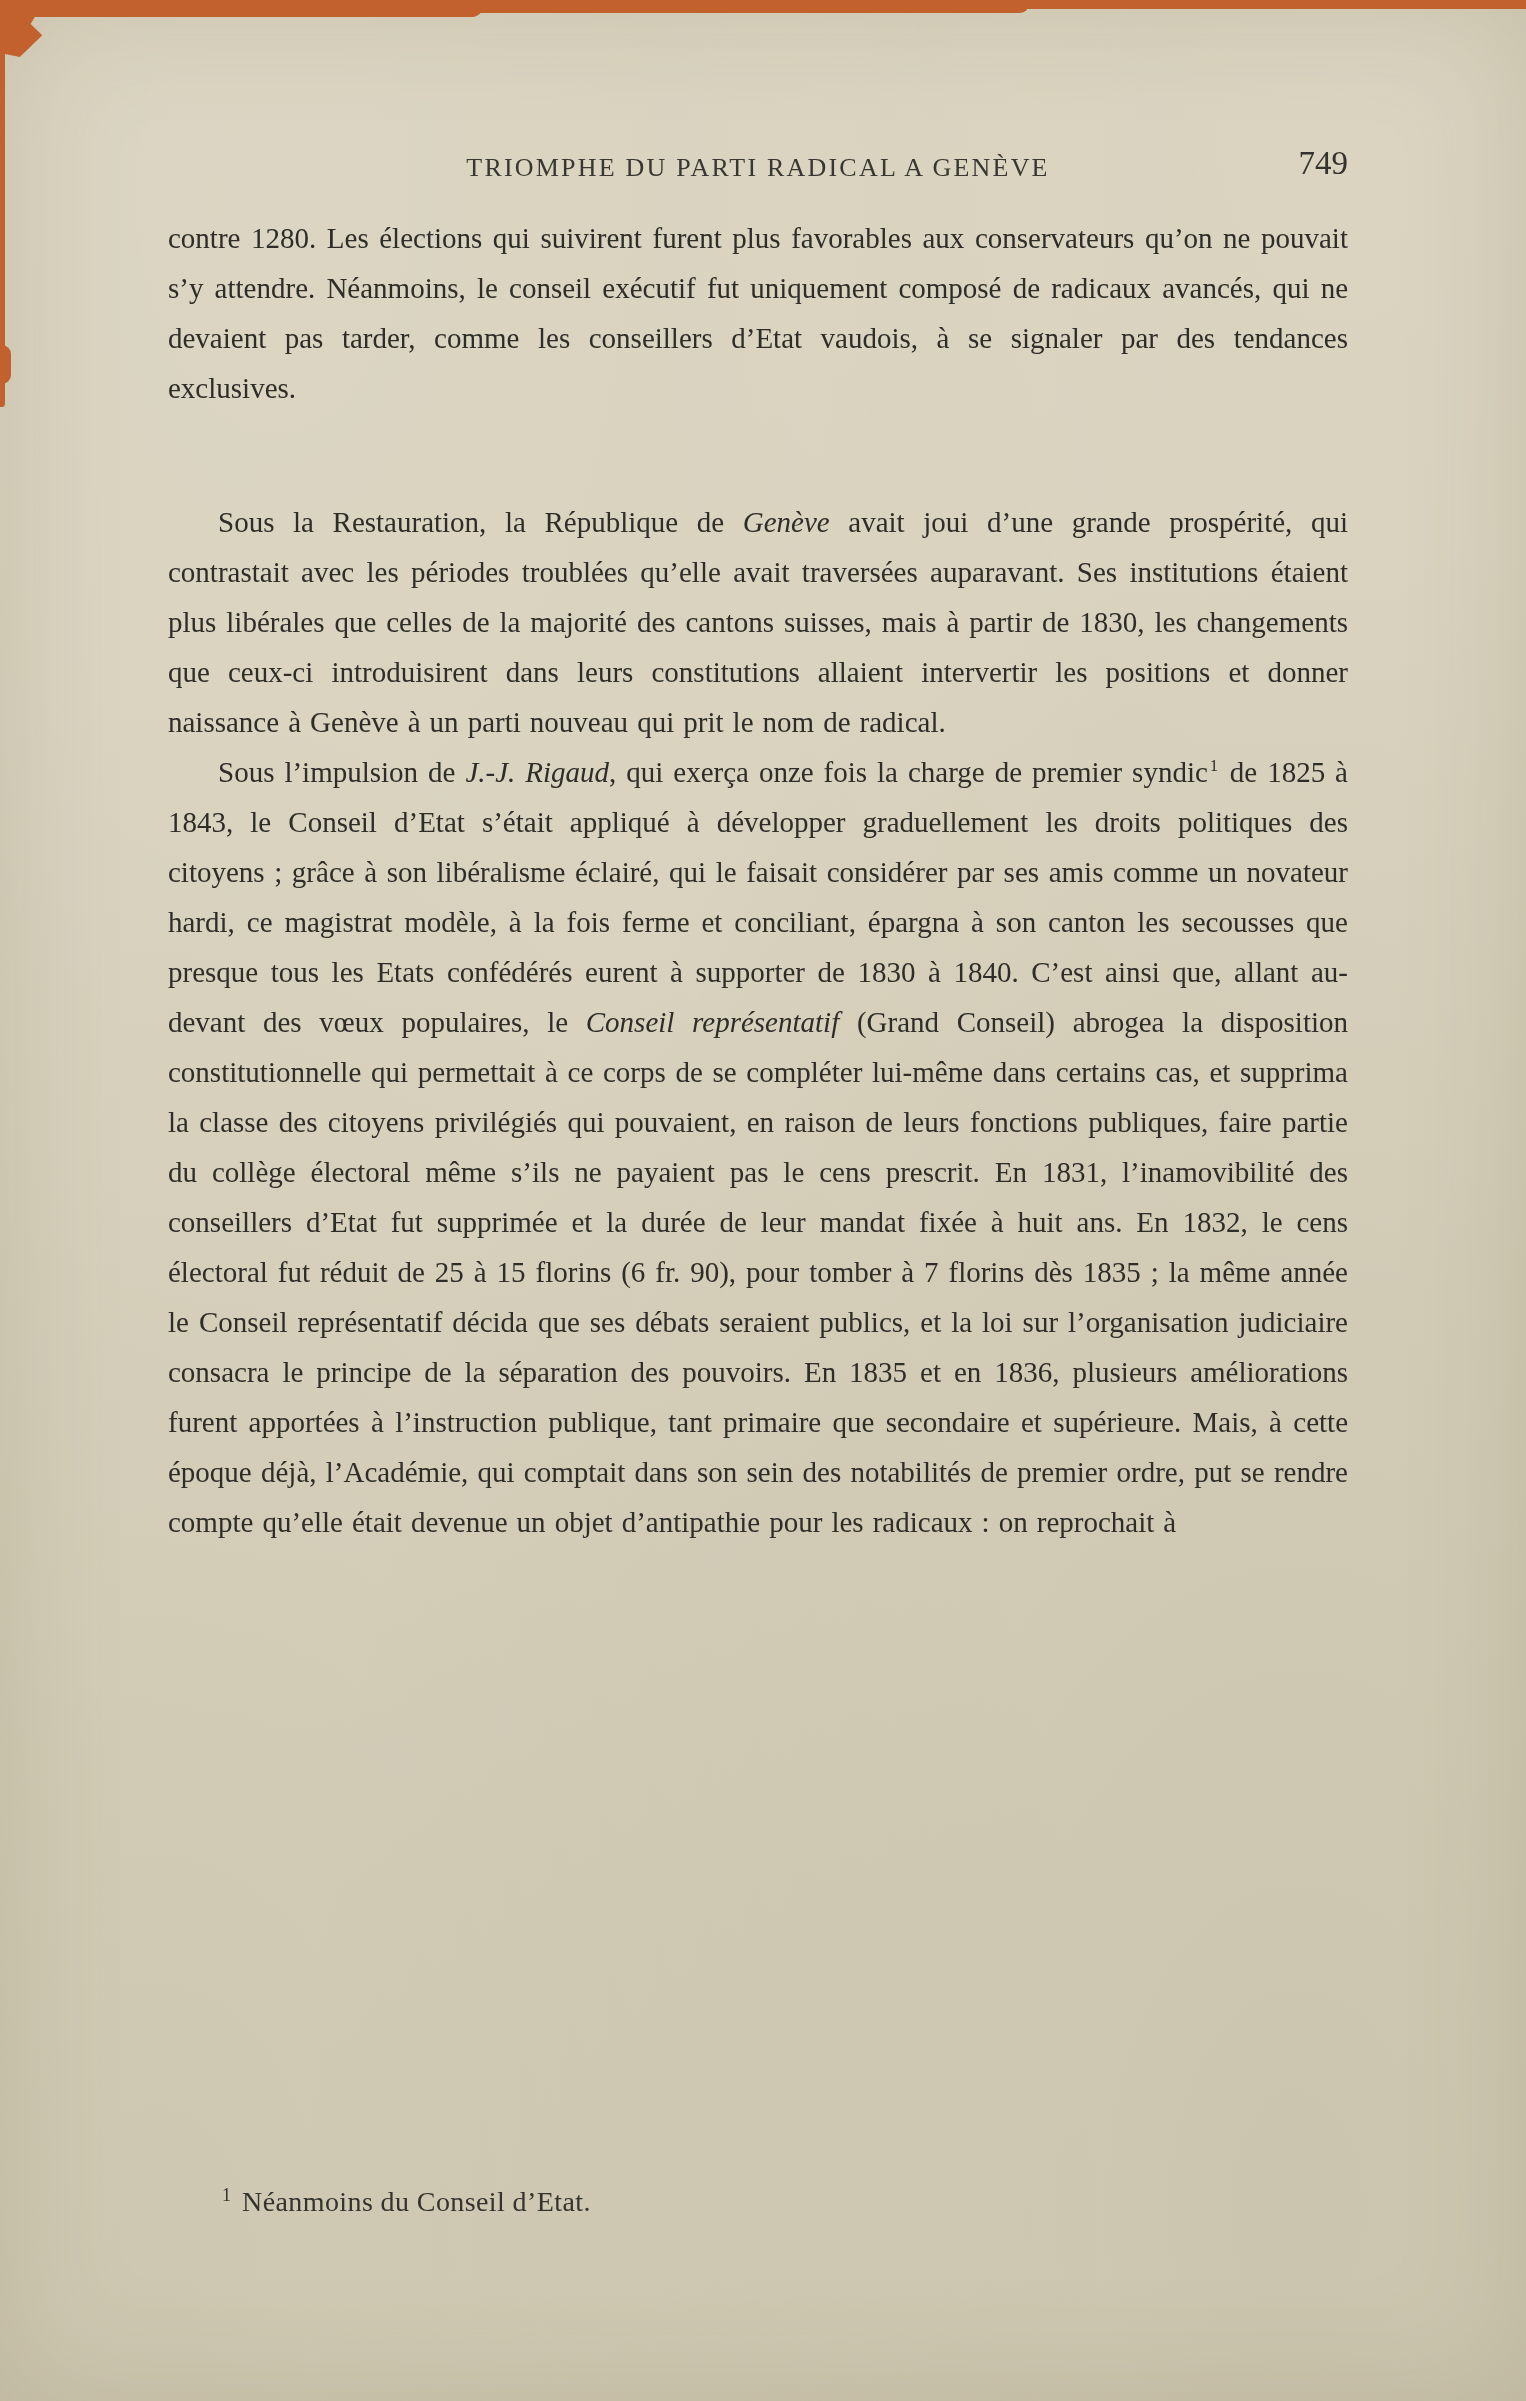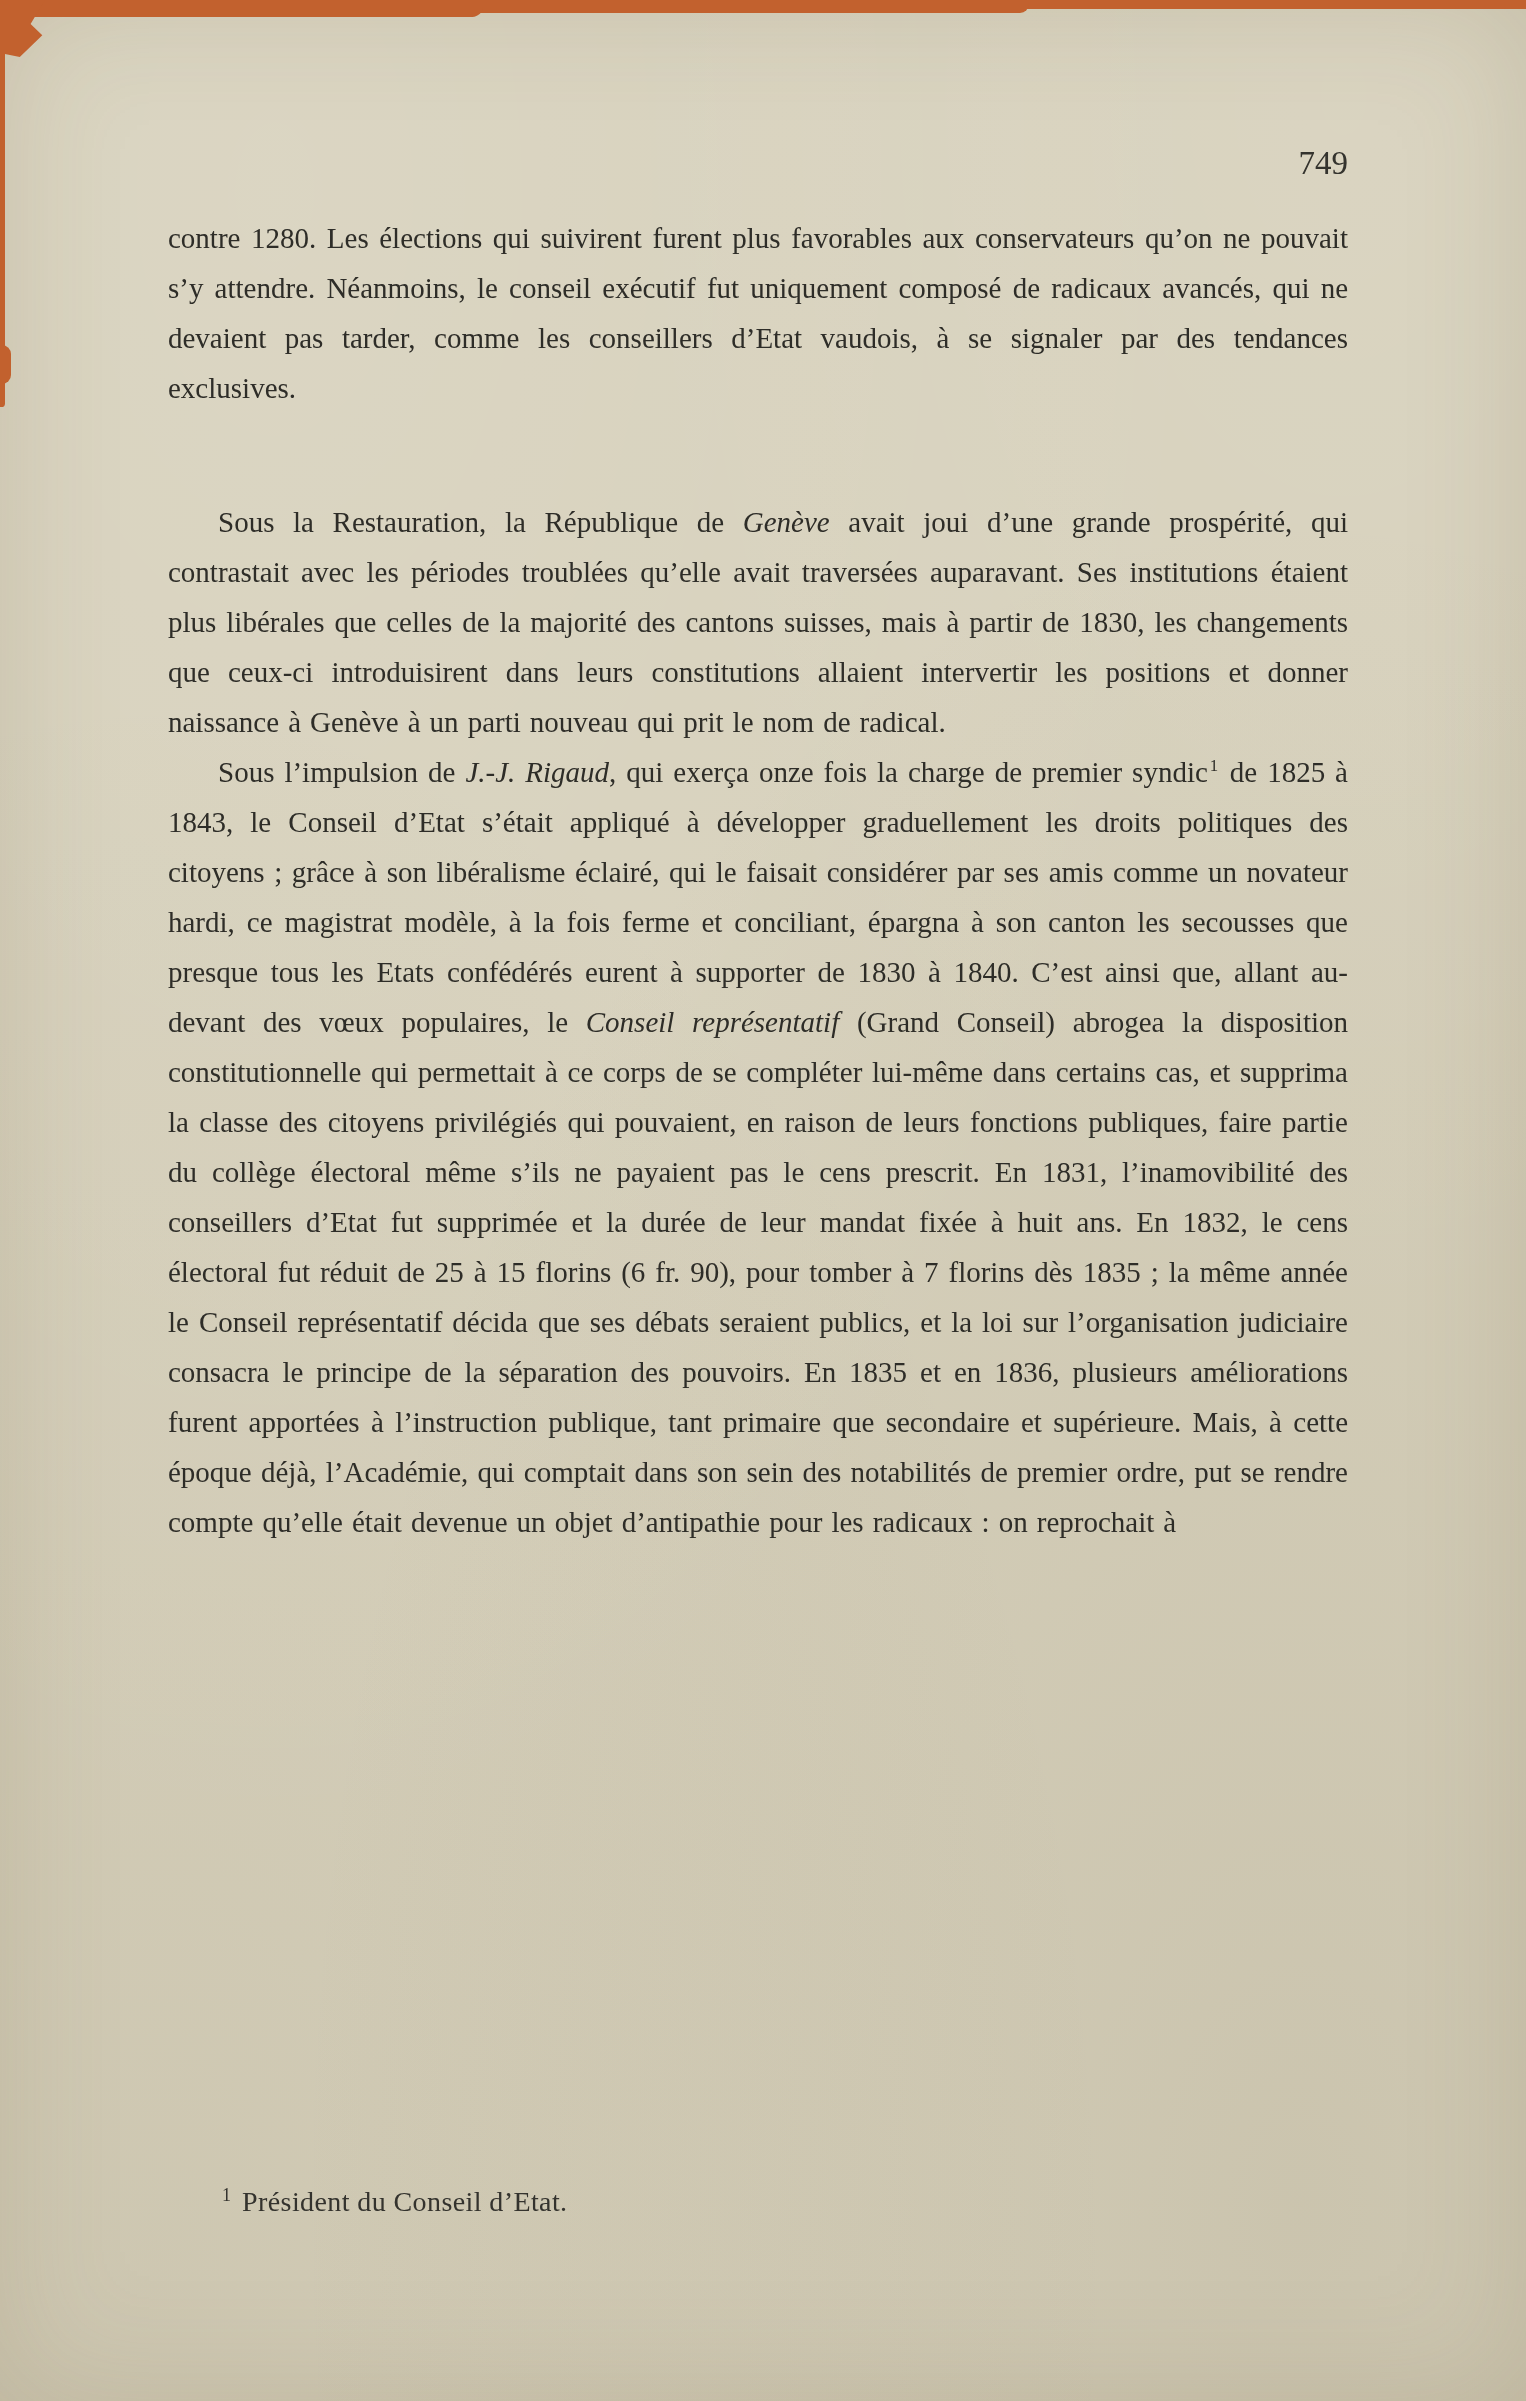--- a/index.html
+++ b/index.html
@@ -70,25 +70,26 @@
 <div class="paper-texture"></div>
 
 <div class="edge edge-top"></div>
 <div class="edge edge-top-mid"></div>
 <div class="edge edge-top-thick"></div>
 <div class="edge edge-corner"></div>
 <div class="edge edge-left"></div>
 <div class="edge edge-blob"></div>
 
 <header class="running-header">
+  <span class="header-title">TRIOMPHE DU PARTI RADICAL A GENÈVE</span>
   <span class="page-number">749</span>
 </header>
 
 <main class="page-body" id="body-text">
     <p class="para"><span>contre 1280. Les élections qui suivirent furent plus favorables aux conservateurs qu’on ne pouvait s’y attendre. Néanmoins, le conseil exécutif fut uniquement composé de radicaux avancés, qui ne devaient pas tarder, comme les conseillers d’Etat vaudois, à se signaler par des tendances exclusives.</span></p>
     <p class="para indent gap"><span>Sous la Restauration, la République de </span><i>Genève</i><span> avait joui d’une grande prospérité, qui contrastait avec les périodes troublées qu’elle avait traversées auparavant. Ses institutions étaient plus libérales que celles de la majorité des cantons suisses, mais à partir de 1830, les changements que ceux-ci introduisirent dans leurs constitutions allaient intervertir les positions et donner naissance à Genève à un parti nouveau qui prit le nom de radical.</span></p>
     <p class="para indent"><span>Sous l’impulsion de </span><i>J.-J. Rigaud</i><span>, qui exerça onze fois la charge de premier syndic</span><sup>1</sup><span> de 1825 à 1843, le Conseil d’Etat s’était appliqué à développer graduellement les droits politiques des citoyens ; grâce à son libéralisme éclairé, qui le faisait considérer par ses amis comme un novateur hardi, ce magistrat modèle, à la fois ferme et conciliant, épargna à son canton les secousses que presque tous les Etats confédérés eurent à supporter de 1830 à 1840. C’est ainsi que, allant au-devant des vœux populaires, le </span><i>Conseil représentatif</i><span> (Grand Conseil) abrogea la disposition constitutionnelle qui permettait à ce corps de se compléter lui-même dans certains cas, et supprima la classe des citoyens privilégiés qui pouvaient, en raison de leurs fonctions publiques, faire partie du collège électoral même s’ils ne payaient pas le cens prescrit. En 1831, l’inamovibilité des conseillers d’Etat fut supprimée et la durée de leur mandat fixée à huit ans. En 1832, le cens électoral fut réduit de 25 à 15 florins (6 fr. 90), pour tomber à 7 florins dès 1835 ; la même année le Conseil représentatif décida que ses débats seraient publics, et la loi sur l’organisation judiciaire consacra le principe de la séparation des pouvoirs. En 1835 et en 1836, plusieurs améliorations furent apportées à l’instruction publique, tant primaire que secondaire et supérieure. Mais, à cette époque déjà, l’Académie, qui comptait dans son sein des notabilités de premier ordre, put se rendre compte qu’elle était devenue un objet d’antipathie pour les radicaux : on reprochait à</span></p>
   </main>
 
 <footer class="footnote">
-  <sup class="fn-marker">1</sup><span class="fn-text">Président du Conseil d’Etat.</span>
+  <sup class="fn-marker">1</sup><span class="fn-text">Néanmoins du Conseil d’Etat.</span>
 </footer>
 
 
 </body></html>

